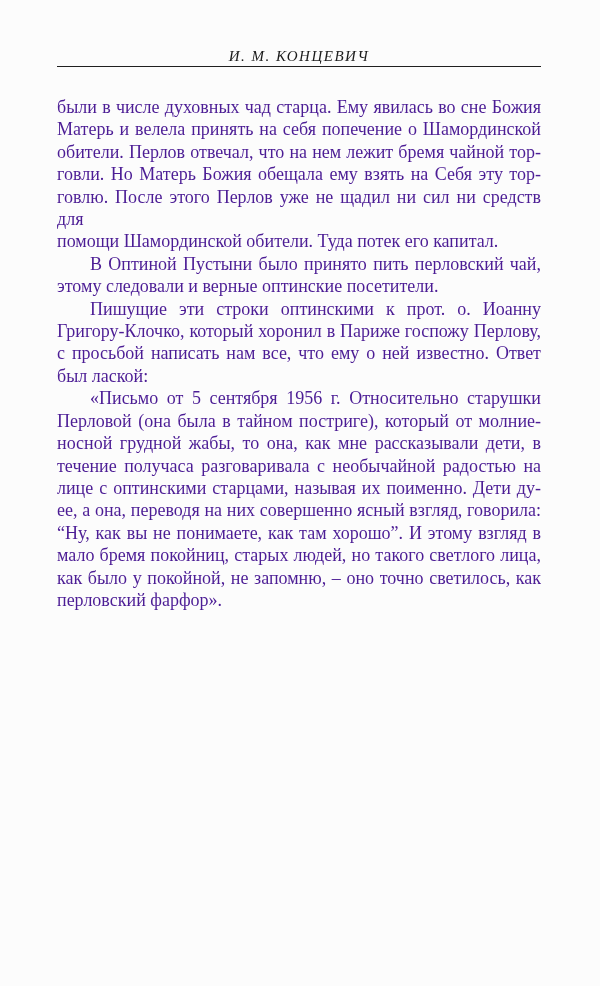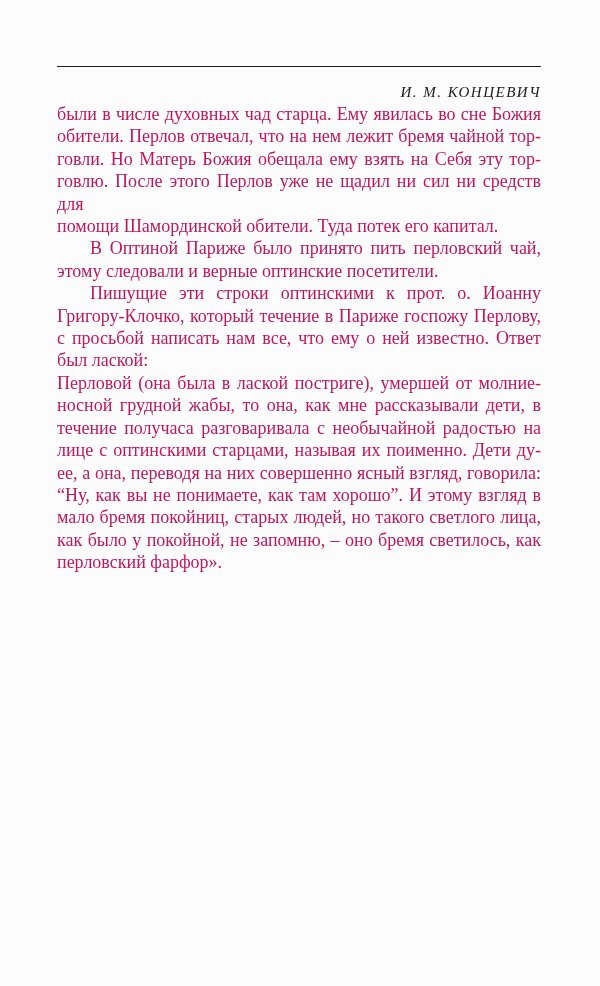--- a/index.html
+++ b/index.html
@@ -14,76 +14,77 @@
     background: #fcfcfc;
     font-family: "Liberation Serif", "DejaVu Serif", serif;
     color: #161616;
     overflow: hidden;
   }
   .running-header {
     position: absolute;
     top: 48px;
     left: 57px;
     width: 484px;
-    text-align: right;
+    text-align: center;
     font-style: italic;
     font-size: 15px;
     letter-spacing: 1.5px;
     color: #1b1b1b;
-    margin-top: 36px;
   }
   .header-rule {
     position: absolute;
     top: 66px;
     left: 57px;
     width: 484px;
     height: 0;
     border-top: 1.3px solid #1f1f1f;
   }
   .page-body {
     position: absolute;
-    top: 103px;
+    top: 96px;
     left: 57px;
     width: 484px;
     font-size: 18px;
     line-height: 22.4px;
-    color: #be185d;
+    color: #4c1d95;
   }
   .line {
     text-align: justify;
     text-align-last: justify;
   }
   .line.last {
     text-align-last: left;
   }
   .line.indent {
     text-indent: 33px;
   }
 </style>
 </head>
 <body>
 
 <div class="page">
   <div class="running-header">И. М. КОНЦЕВИЧ</div>
   <div class="header-rule"></div>
   <div class="page-body">
       <div class="line">были в числе духовных чад старца. Ему явилась во сне Божия</div>
+      <div class="line">Матерь и велела принять на себя попечение о Шамординской</div>
       <div class="line">обители. Перлов отвечал, что на нем лежит бремя чайной тор-</div>
       <div class="line">говли. Но Матерь Божия обещала ему взять на Себя эту тор-</div>
       <div class="line">говлю. После этого Перлов уже не щадил ни сил ни средств для</div>
       <div class="line last">помощи Шамординской обители. Туда потек его капитал.</div>
-      <div class="line indent">В Оптиной Париже было принято пить перловский чай,</div>
+      <div class="line indent">В Оптиной Пустыни было принято пить перловский чай,</div>
       <div class="line last">этому следовали и верные оптинские посетители.</div>
       <div class="line indent">Пишущие эти строки оптинскими к прот. о. Иоанну</div>
-      <div class="line">Григору-Клочко, который течение в Париже госпожу Перлову,</div>
+      <div class="line">Григору-Клочко, который хоронил в Париже госпожу Перлову,</div>
       <div class="line">с просьбой написать нам все, что ему о ней известно. Ответ</div>
       <div class="line last">был лаской:</div>
-      <div class="line">Перловой (она была в лаской постриге), умершей от молние-</div>
+      <div class="line indent">«Письмо от 5 сентября 1956 г. Относительно старушки</div>
+      <div class="line">Перловой (она была в тайном постриге), который от молние-</div>
       <div class="line">носной грудной жабы, то она, как мне рассказывали дети, в</div>
       <div class="line">течение получаса разговаривала с необычайной радостью на</div>
       <div class="line">лице с оптинскими старцами, называя их поименно. Дети ду-</div>
       <div class="line">ее, а она, переводя на них совершенно ясный взгляд, говорила:</div>
       <div class="line">“Ну, как вы не понимаете, как там хорошо”. И этому взгляд в</div>
       <div class="line">мало бремя покойниц, старых людей, но такого светлого лица,</div>
-      <div class="line">как было у покойной, не запомню, – оно бремя светилось, как</div>
+      <div class="line">как было у покойной, не запомню, – оно точно светилось, как</div>
       <div class="line last">перловский фарфор».</div>
     </div>
 </div>
 
 </body></html>

